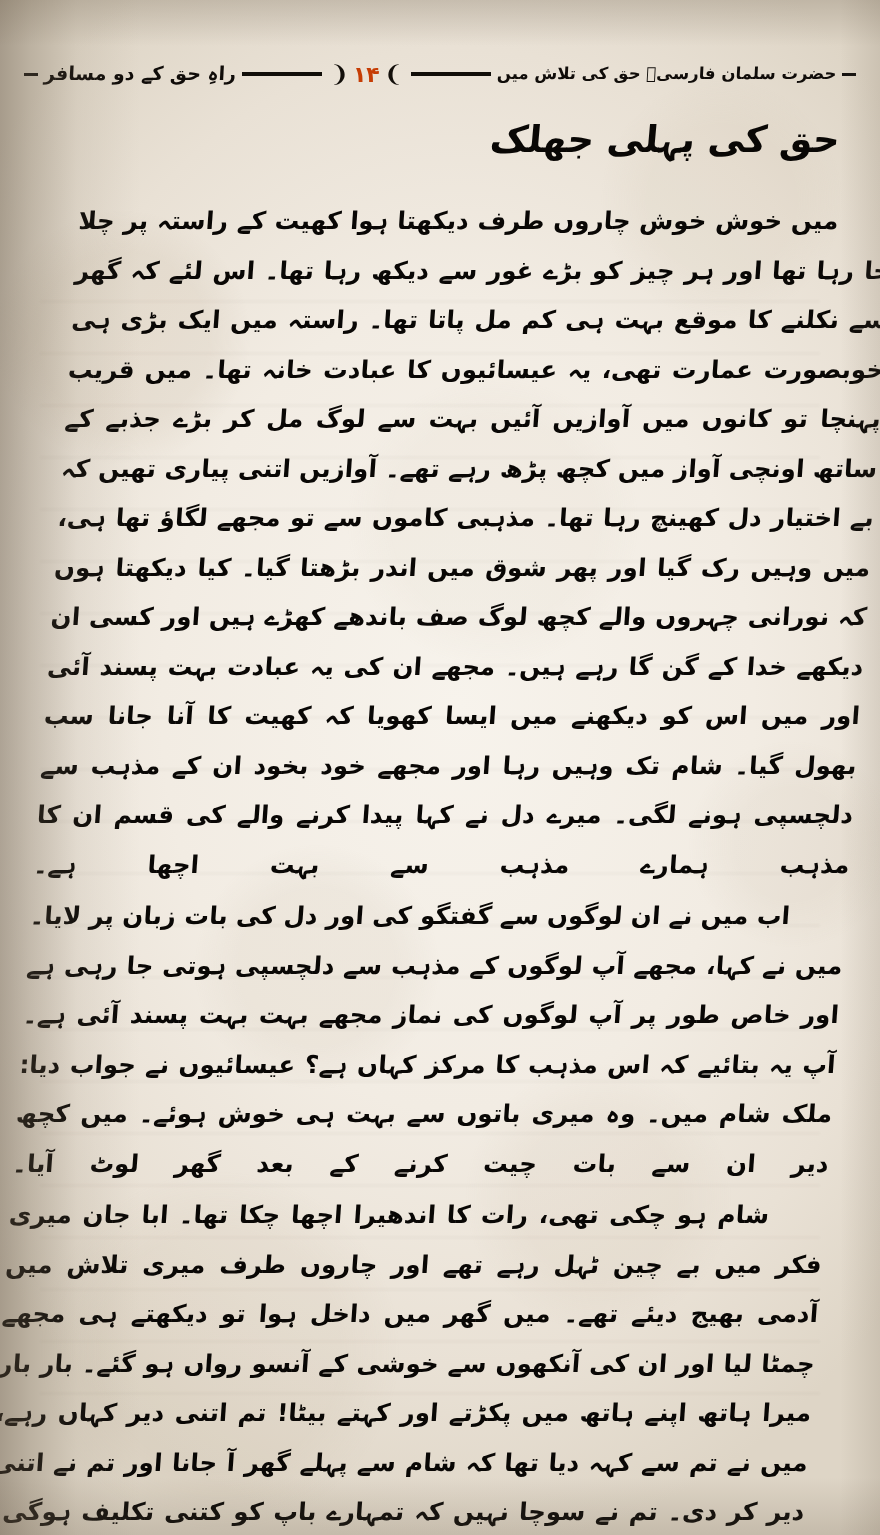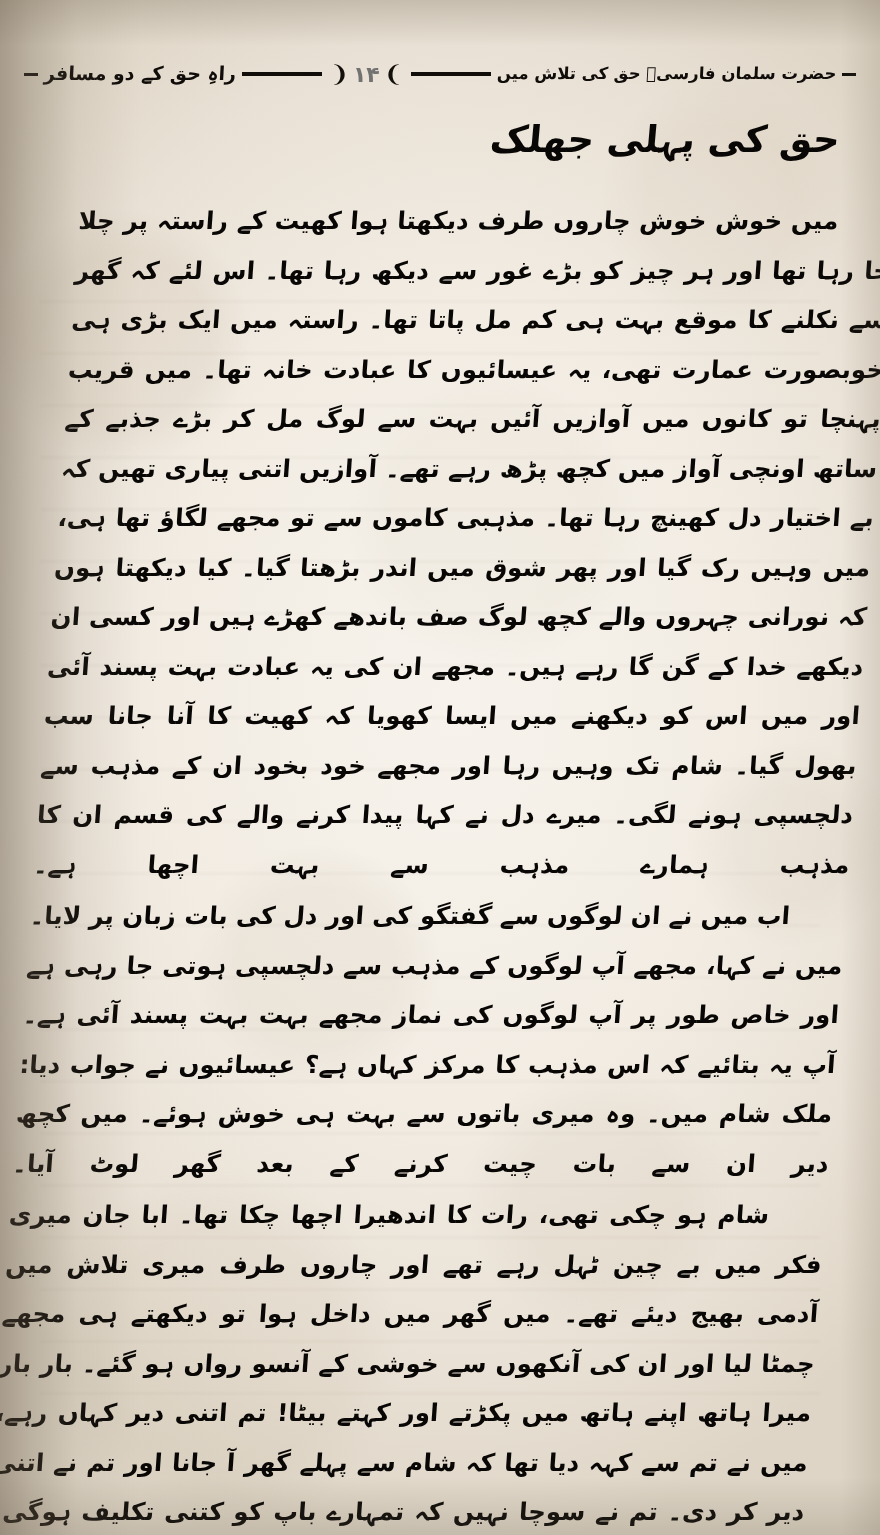--- a/index.html
+++ b/index.html
@@ -124,21 +124,21 @@
   }
   .orn {
     font-size: 23px;
     line-height: 1;
     color: #191511;
     font-family: "DejaVu Sans", sans-serif;
   }
   .page-num {
     font-size: 22px;
     font-weight: 700;
-    color: #737373;
+    color: #c2410c;
     font-family: "DejaVu Sans", sans-serif;
     padding: 0 1px;
   }
 
   
   .chapter-title {
     position: absolute;
     top: 118px;
     right: 40px;
     font-family: "DejaVu Sans", sans-serif;

